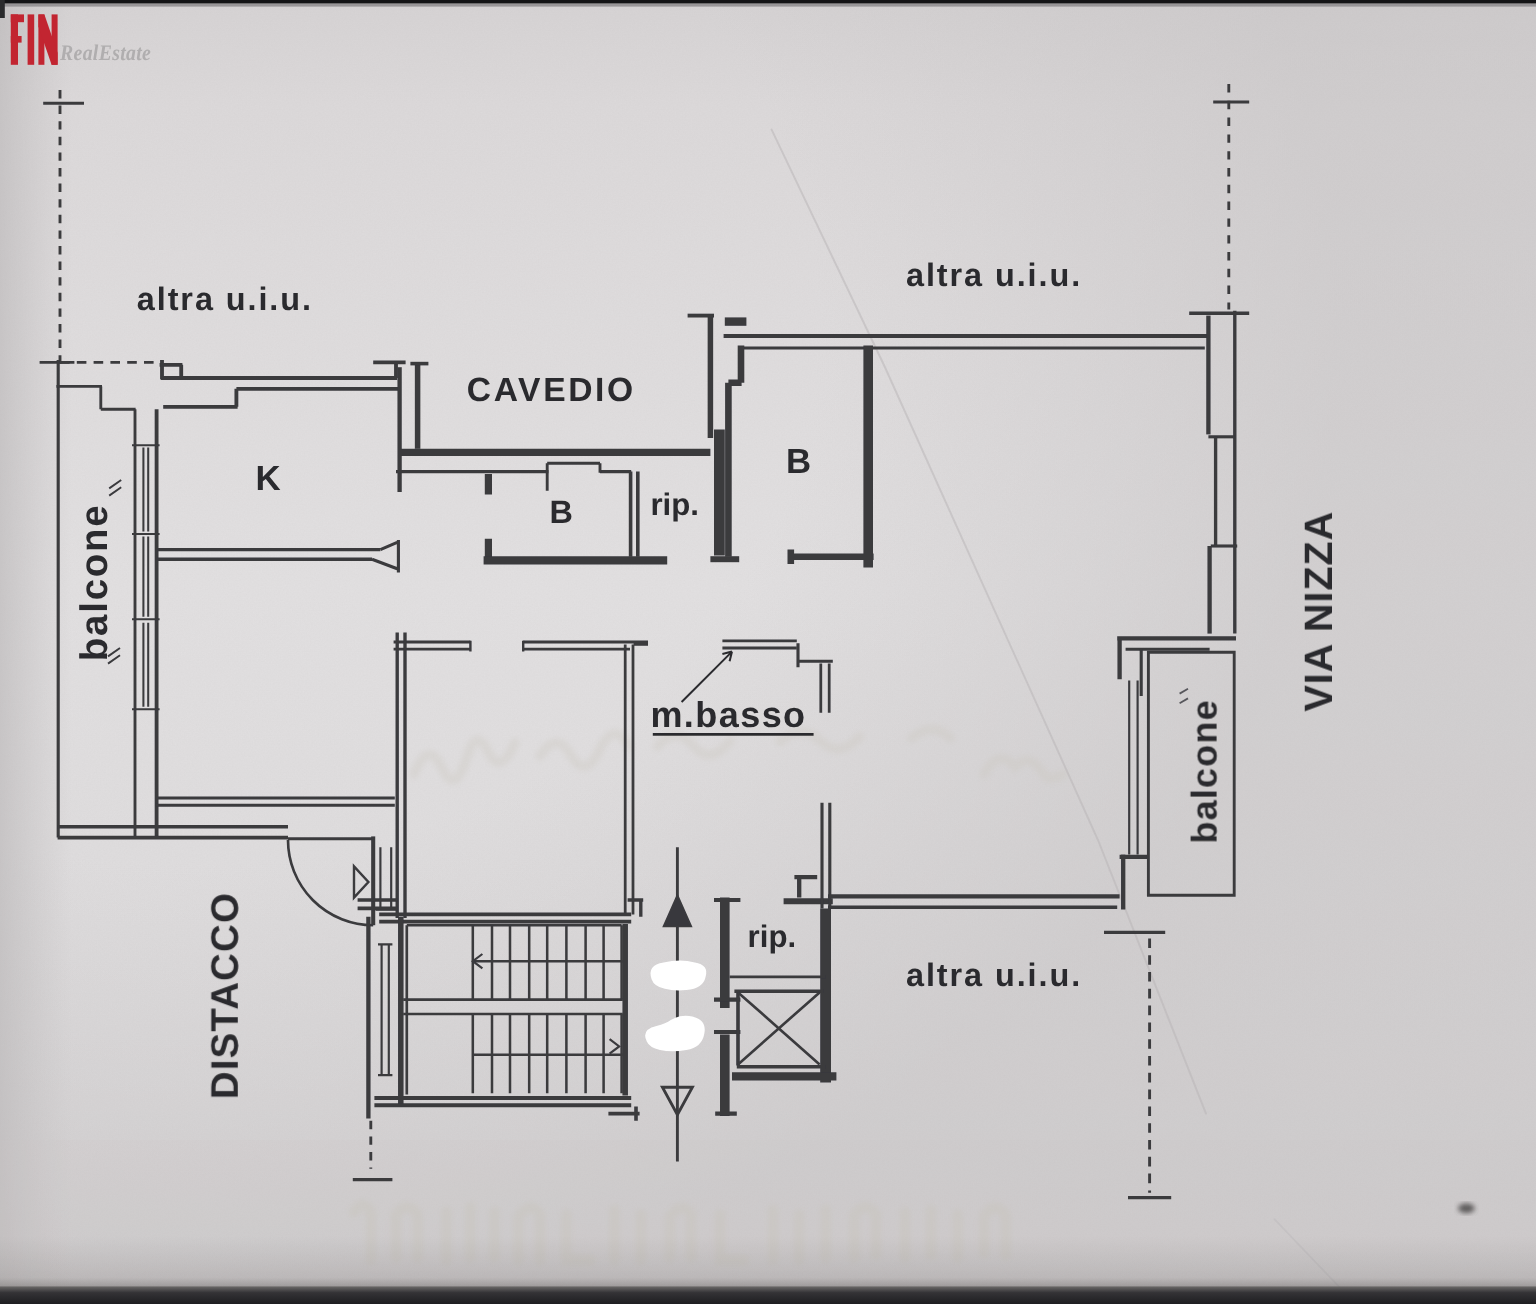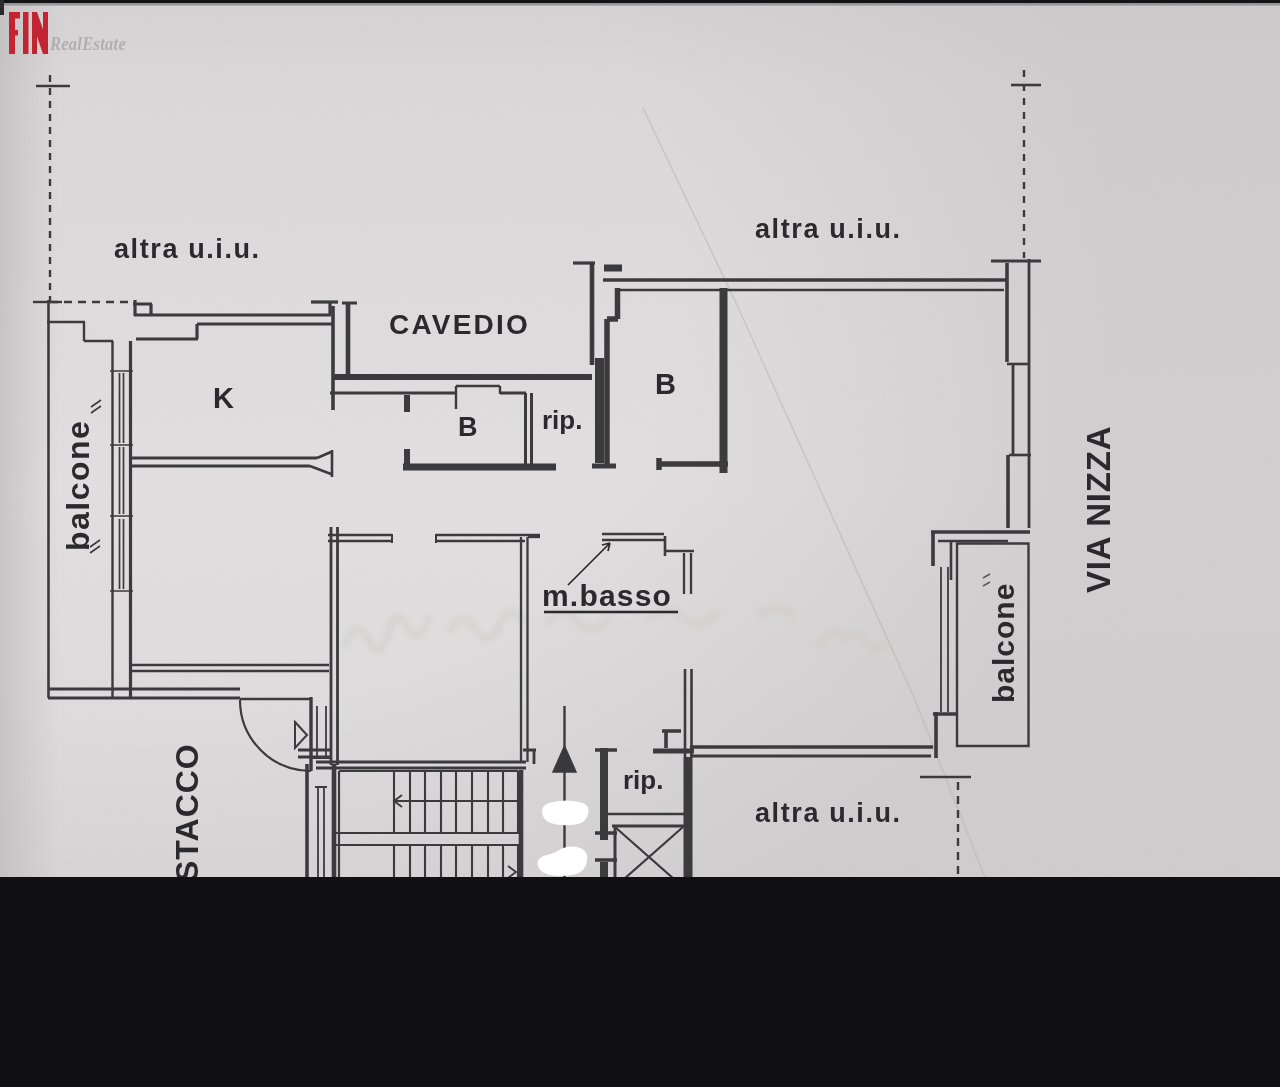--- a/index.html
+++ b/index.html
@@ -1,16 +1,16 @@
 <!DOCTYPE html>
 <html><head>
 <meta charset="utf-8">
 <style>
   html,body{margin:0;padding:0;background:#101012;}
-  #page{position:relative;width:1280px;height:877px;overflow:hidden;
+  #page{position:relative;width:1280px;height:1087px;overflow:hidden;
         font-family:"Liberation Sans", sans-serif;}
 </style>
 </head>
 <body>
 <div id="page">
 <svg width="1280" height="1087" viewBox="0 0 1280 1087">
 <defs>
   <linearGradient id="bgv" x1="0" y1="0" x2="0" y2="1">
     <stop offset="0" stop-color="#d6d3d4"></stop>
     <stop offset="0.08" stop-color="#dcd9da"></stop>

